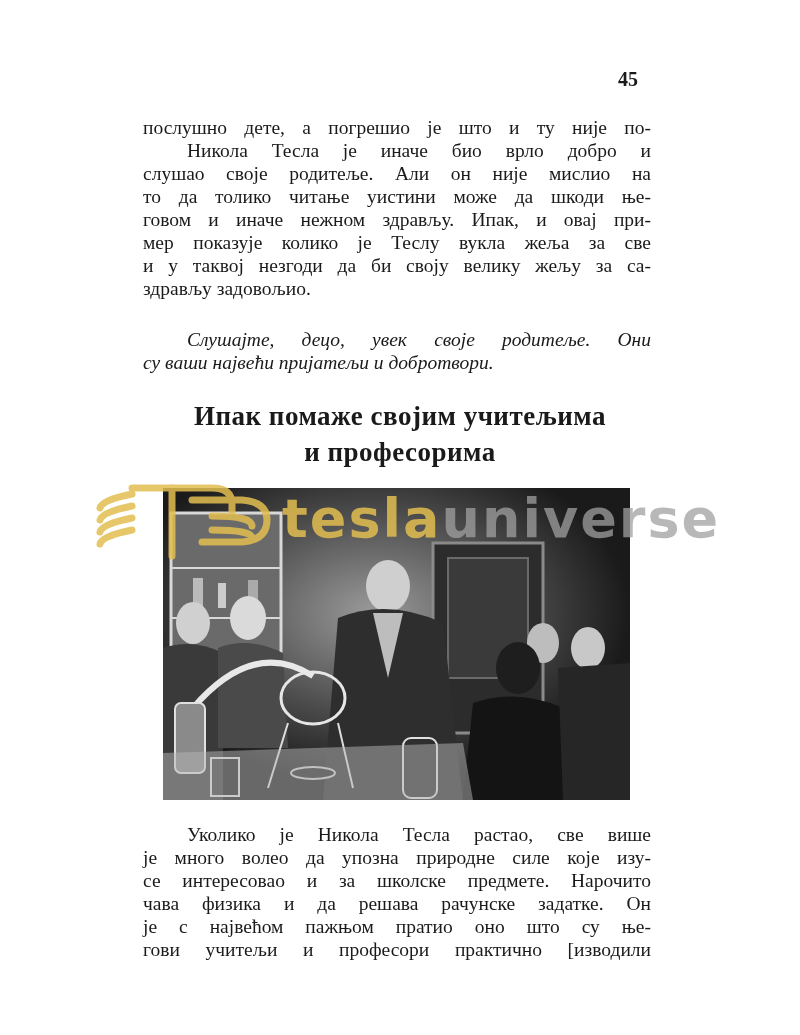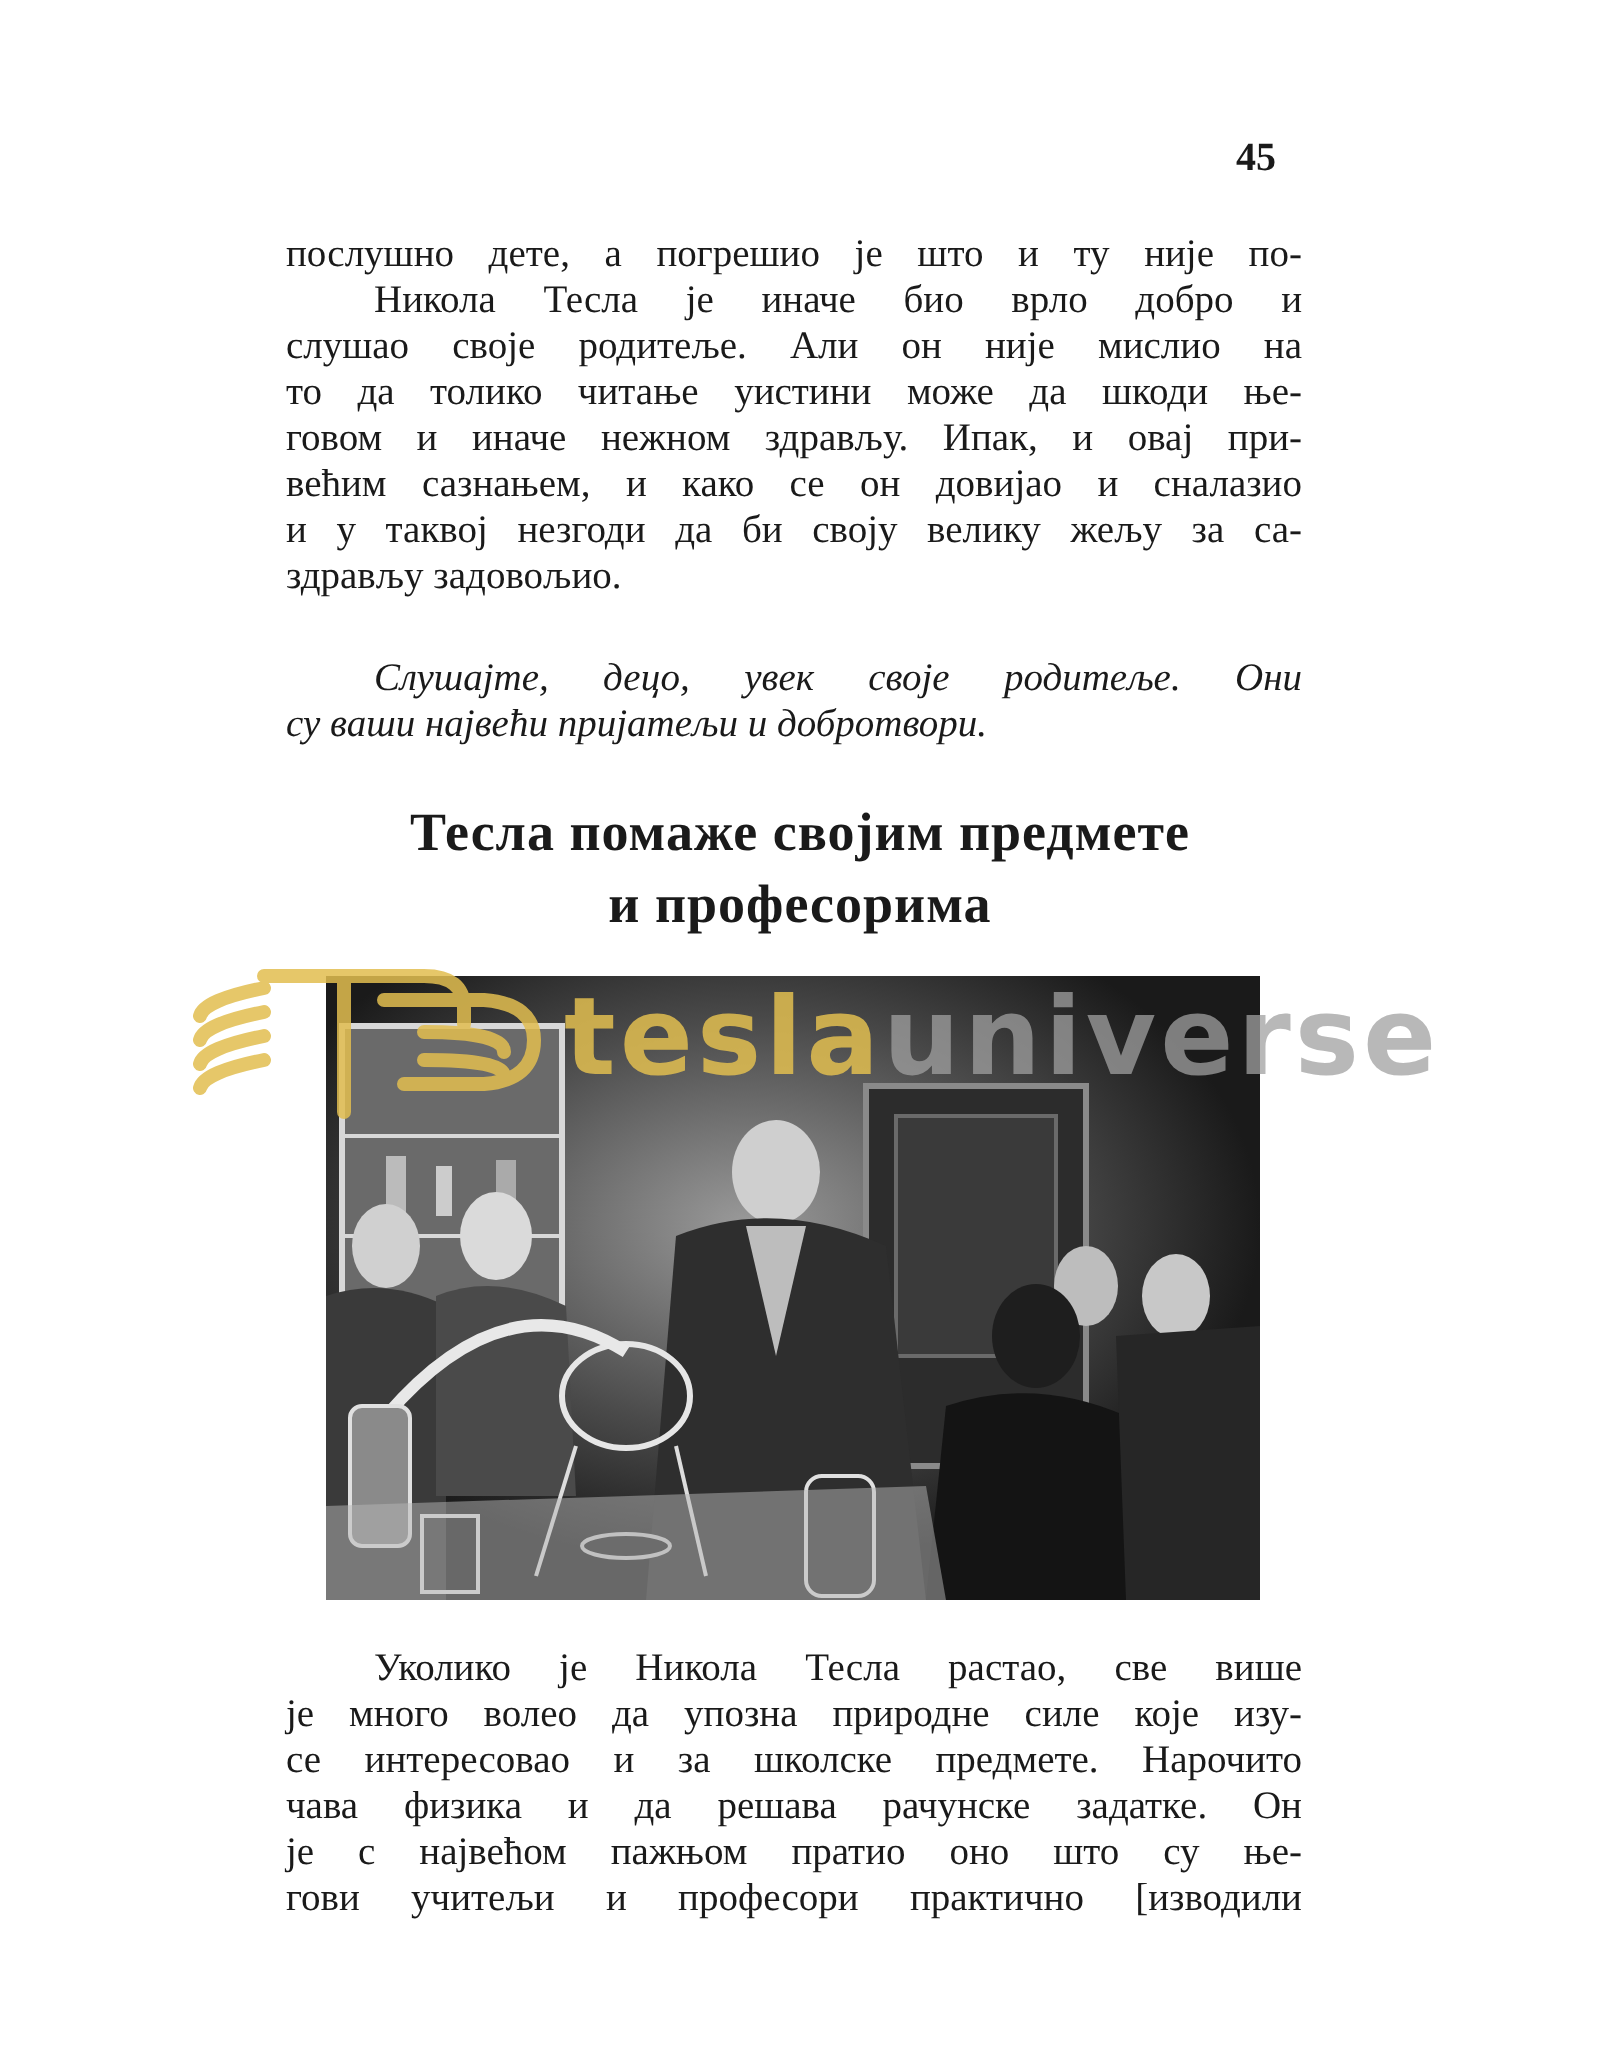--- a/index.html
+++ b/index.html
@@ -27,32 +27,32 @@
 <div>
 
   <div class="page-number">45</div>
 
   <div class="para para-1">
     <span class="line">послушно дете, а погрешио је што и ту није по-</span>
     <span class="line indent">Никола Тесла је иначе био врло добро и</span>
     <span class="line">слушао своје родитеље. Али он није мислио на</span>
     <span class="line">то да толико читање уистини може да шкоди ње-</span>
     <span class="line">говом и иначе нежном здрављу. Ипак, и овај при-</span>
-    <span class="line">већим сазнањем, и како се он довијао и сналазио</span>
+    <span class="line">мер показује колико је Теслу вукла жеља за све</span>
     <span class="line">и у таквој незгоди да би своју велику жељу за са-</span>
     <span class="line last">здрављу задовољио.</span>
   </div>
 
   <div class="para para-2">
     <span class="line indent">Слушајте, децо, увек своје родитеље. Они</span>
     <span class="line last">су ваши највећи пријатељи и добротвори.</span>
   </div>
 
   <div class="heading">
-    <span class="hline">Тесла помаже својим предмете</span>
+    <span class="hline">Ипак помаже својим учитељима</span>
     <span class="hline">и професорима</span>
   </div>
 
   <div class="illustration">
     <svg width="467" height="312" viewBox="0 0 467 312" xmlns="http://www.w3.org/2000/svg">
       <defs>
         <radialGradient id="glow" cx="45%" cy="40%" r="55%">
           <stop offset="0%" stop-color="#9a9a9a"></stop>
           <stop offset="60%" stop-color="#4a4a4a"></stop>
           <stop offset="100%" stop-color="#1a1a1a"></stop>

